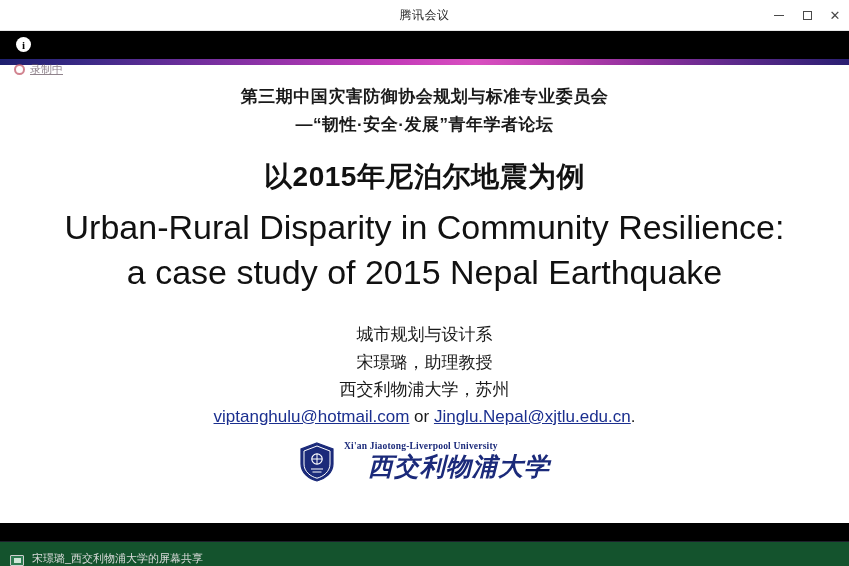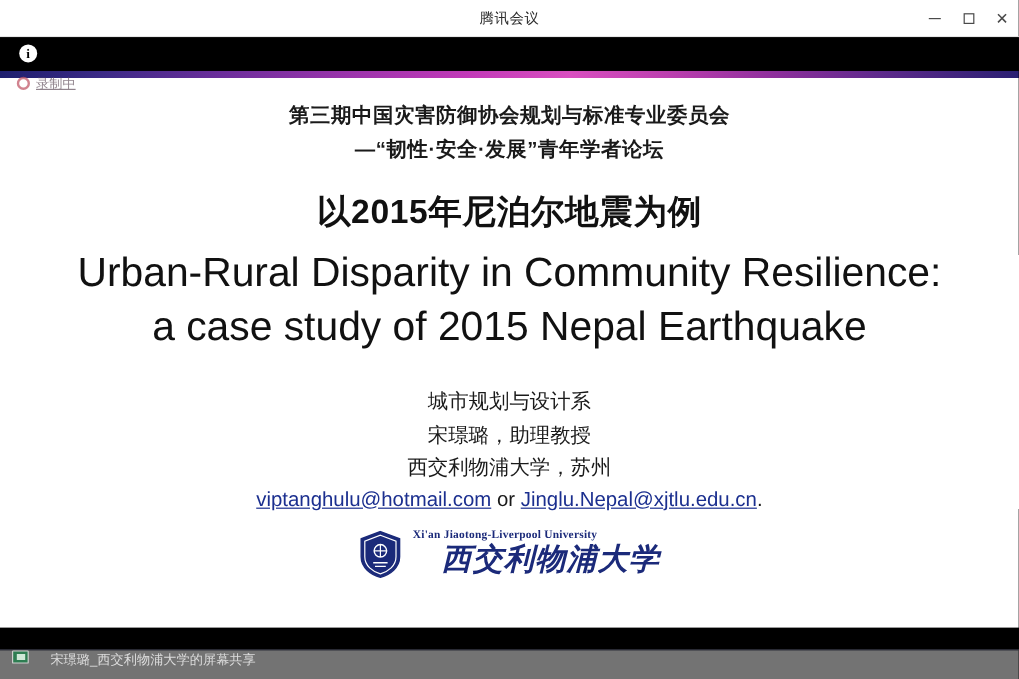--- a/index.html
+++ b/index.html
@@ -225,25 +225,25 @@
   }
 
   
   .bottom-gap {
     height: 18px;
     background: #000000;
     flex: 0 0 auto;
   }
   .statusbar {
     height: 24px;
-    background: #737373;
-    display: flex;
-    align-items: flex-start;
+    background: #14532d;
+    display: flex;
+    align-items: flex-end;
     padding-left: 10px;
-    gap: 18px;
+    gap: 8px;
     flex: 0 0 auto;
     border-top: 1px solid #1d1f2b;
   }
   .share-icon {
     width: 14px;
     height: 11px;
     border: 1px solid #cfcfcf;
     border-radius: 1px;
     position: relative;
     background: #2e7d52;

